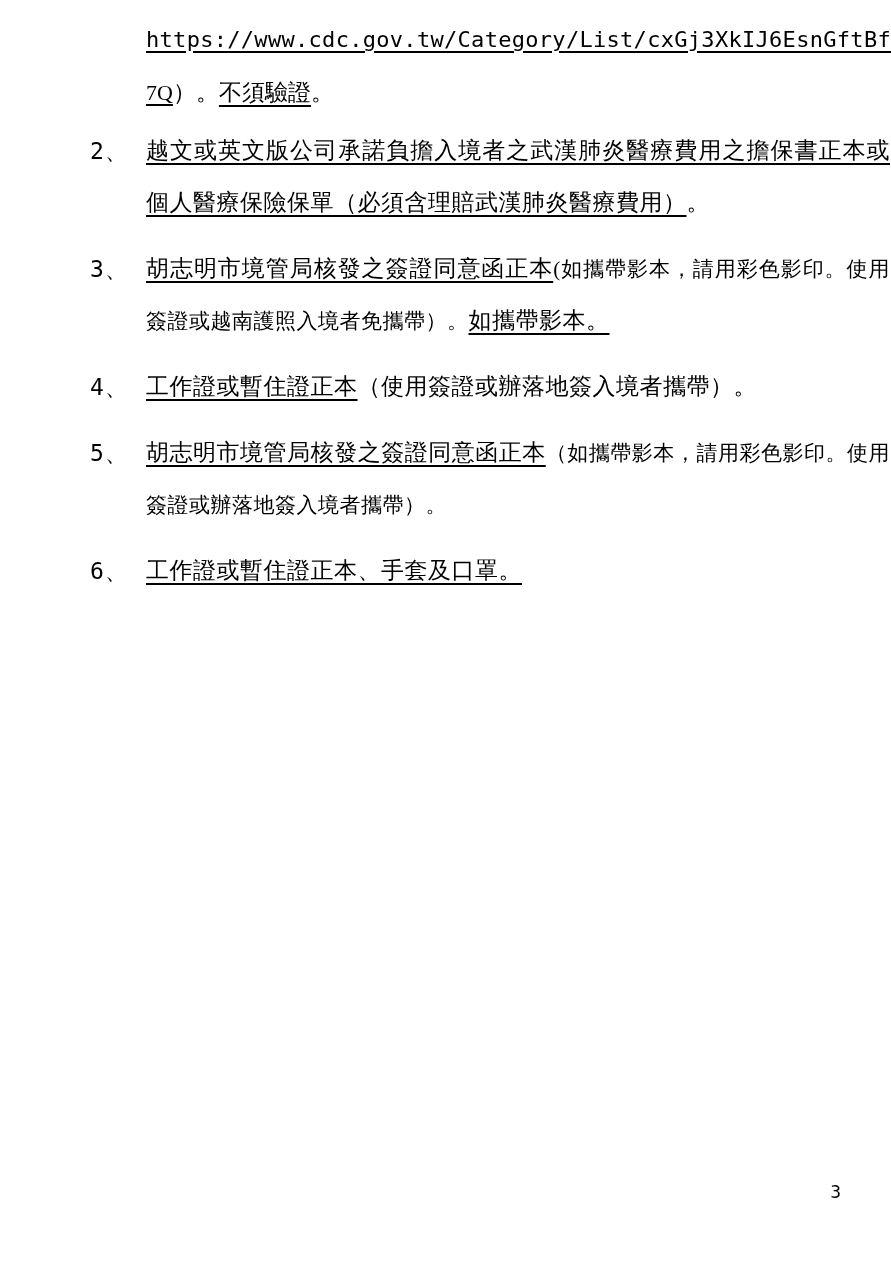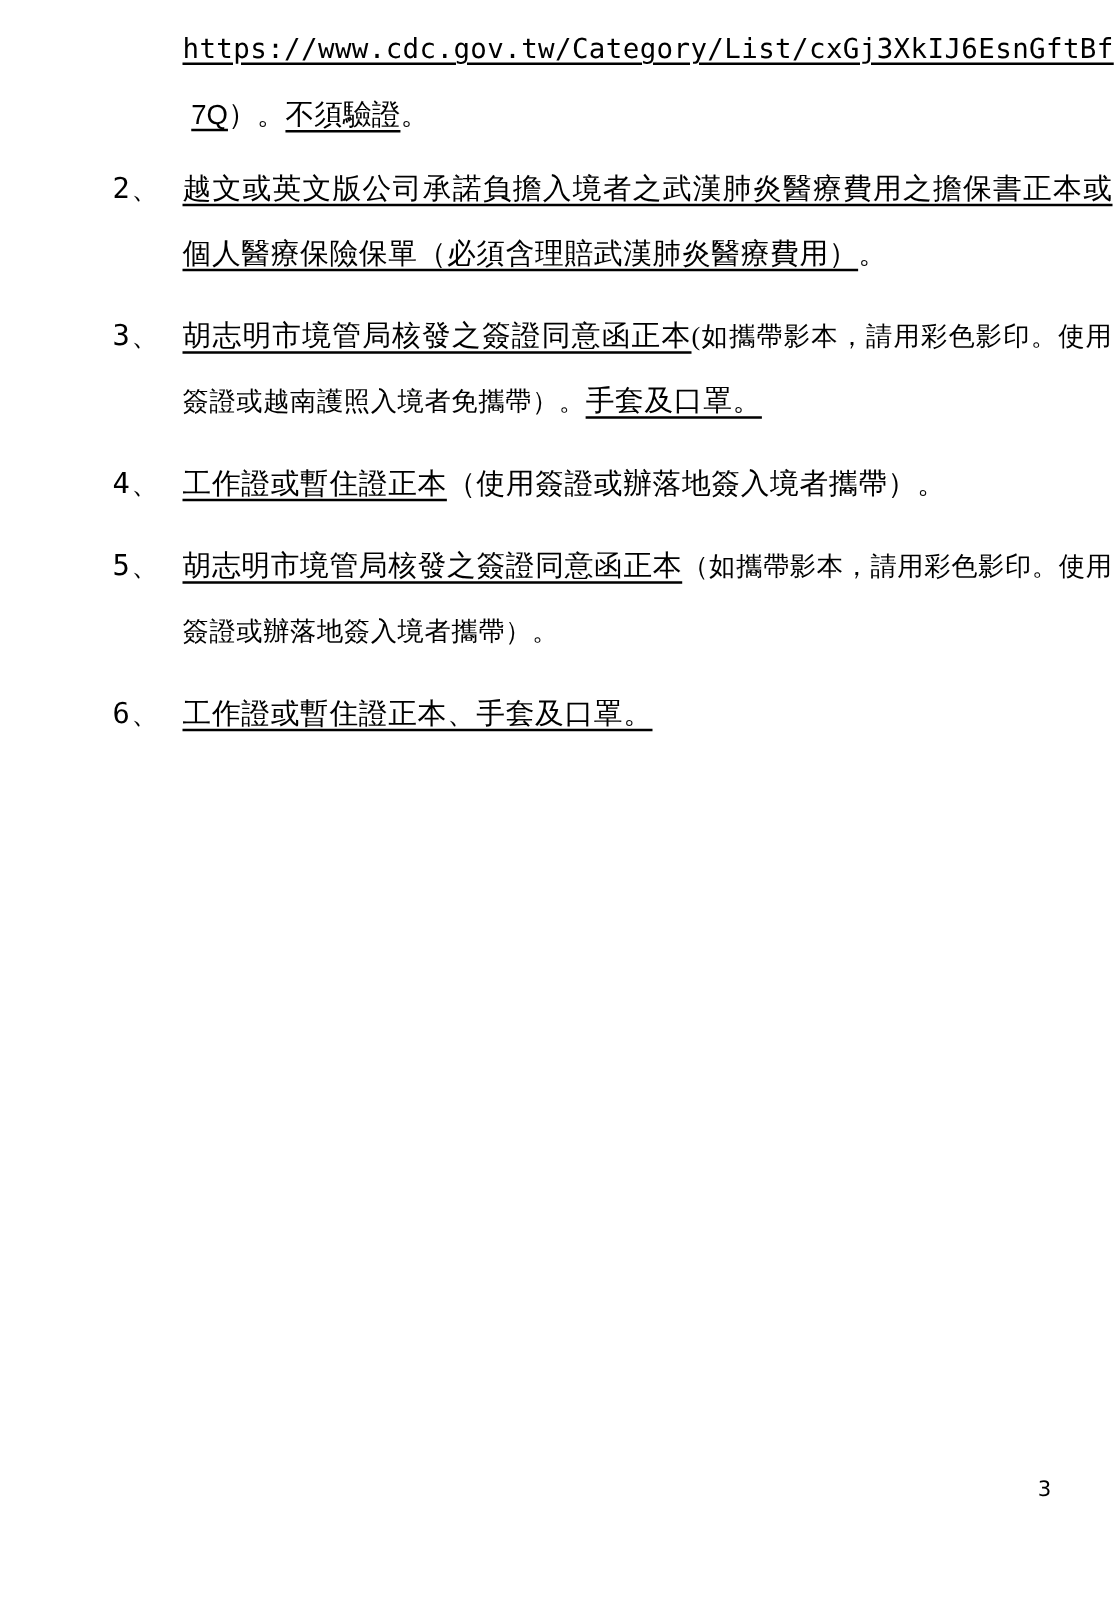--- a/index.html
+++ b/index.html
@@ -42,25 +42,24 @@
     text-decoration: underline;
     text-underline-offset: 4px;
     white-space: nowrap;
   }
   .url-line-2 {
     display: block;
     font-size: 22px;
     line-height: 52px;
   }
   .mono-u {
-    font-family: Liberation Sans, sans-serif;
+    font-family: Liberation Serif, serif;
     font-size: 22px;
     text-decoration: underline;
     text-underline-offset: 4px;
-    margin-left: 7px;
   }
   .cjk {
     font-family: "DejaVu Serif", "Liberation Serif", serif;
     font-size: 23px;
   }
   .u {
     text-decoration: underline;
     text-underline-offset: 5px;
   }
   .item {
@@ -112,21 +111,21 @@
     <div class="item">
       <div class="num">2、</div>
       <div class="body">
         <span class="u">越文或英文版公司承諾負擔入境者之武漢肺炎醫療費用之擔保書正本或個人醫療保險保單（必須含理賠武漢肺炎醫療費用）</span><span>。</span>
       </div>
     </div>
 
     <div class="item">
       <div class="num">3、</div>
       <div class="body">
-        <span class="u">胡志明市境管局核發之簽證同意函正本</span><span class="small">(如攜帶影本，請用彩色影印。使用簽證或越南護照入境者免攜帶）。</span><span class="u">手套及口罩。</span>
+        <span class="u">胡志明市境管局核發之簽證同意函正本</span><span class="small">(如攜帶影本，請用彩色影印。使用簽證或越南護照入境者免攜帶）。</span><span class="u">如攜帶影本。</span>
       </div>
     </div>
 
     <div class="item">
       <div class="num">4、</div>
       <div class="body">
         <span class="u">工作證或暫住證正本</span><span>（使用簽證或辦落地簽入境者攜帶）。</span>
       </div>
     </div>
 

